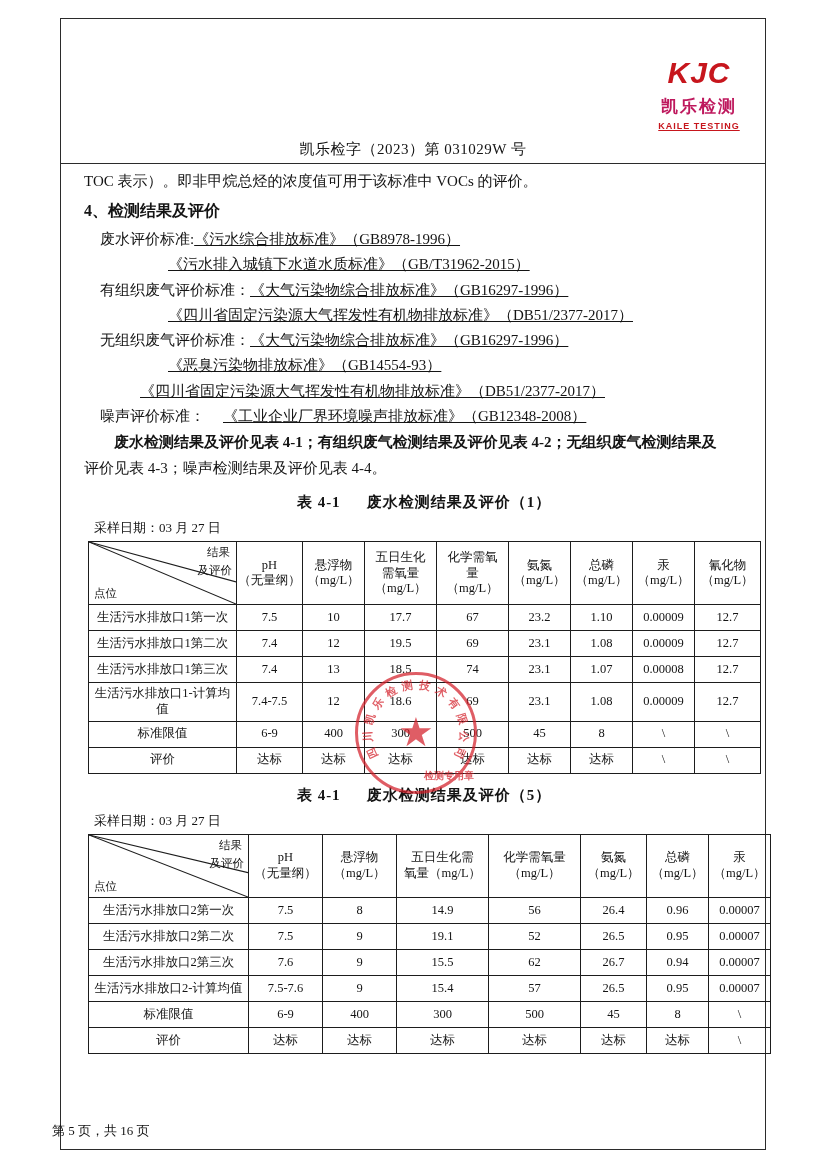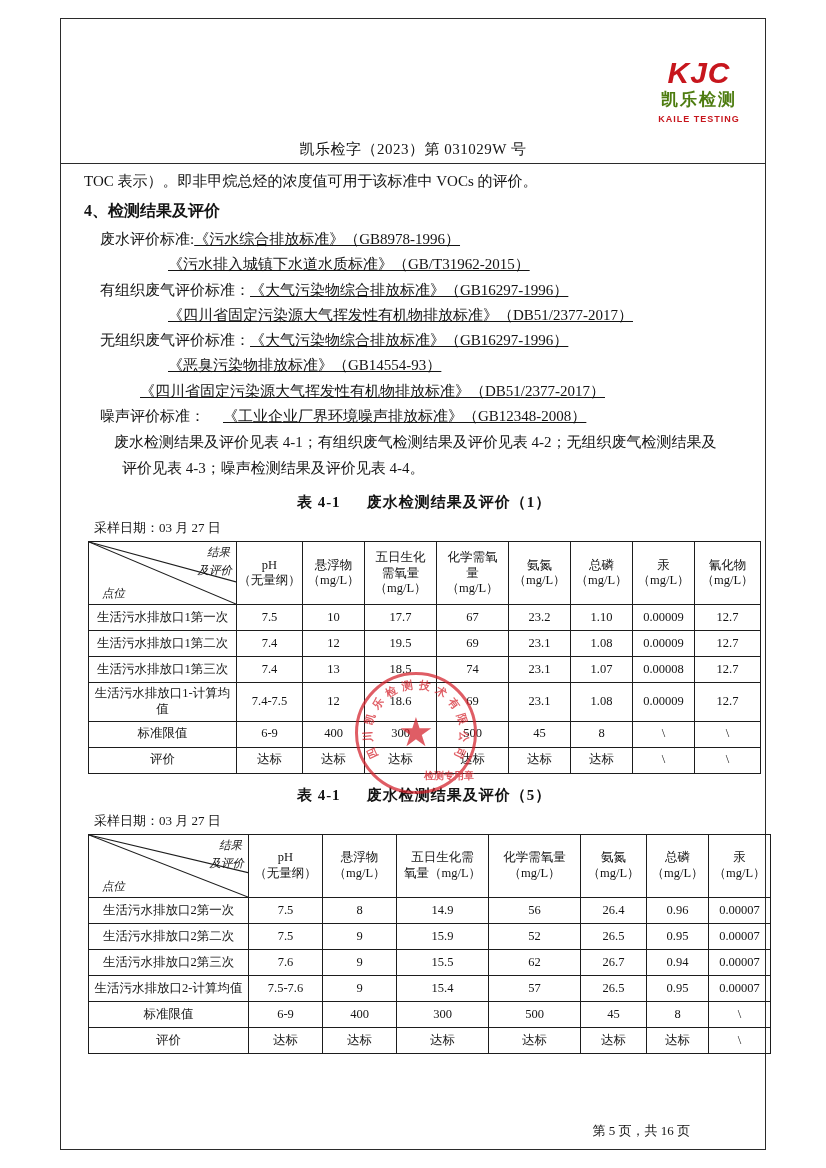--- a/index.html
+++ b/index.html
@@ -36,31 +36,32 @@
     font-style:italic;
     font-size:30px;
     color:#c7161d;
     letter-spacing:1px;
     line-height:1;
   }
   .logo-cn{
     font-family:"Liberation Sans", sans-serif;
     font-weight:bold;
     font-size:17px;
-    color:#4d7c0f;
-    margin-top:0;
+    color:#be185d;
+    margin-top:7px;
     letter-spacing:2px;
   }
   .logo-en{
     font-family:"Liberation Sans", sans-serif;
     font-weight:bold;
     font-size:9px;
     color:#c7161d;
     margin-top:3px;
     letter-spacing:1px;
+    text-decoration:underline;
   }
   
   .doc-no{
     position:absolute;
     left:60px;top:140px;
     width:706px;
     text-align:center;
     font-size:15px;
     letter-spacing:0.5px;
   }
@@ -91,25 +92,25 @@
     white-space:nowrap;
   }
   .ml1{ margin-left:16px; }
   .ml2{ margin-left:56px; }
   .ml3{ margin-left:84px; }
   .u{ text-decoration:underline; }
   .para{
     margin-top:0;
     line-height:1.7;
     text-indent:30px;
+    font-weight:bold;
   }
   .para2{
     line-height:1.7;
     text-indent:0;
-    margin-left:38px;
   }
   
   .tbl-title{
     text-align:center;
     font-weight:bold;
     font-size:15px;
     margin-top:10px;
     margin-bottom:4px;
     letter-spacing:1px;
   }
@@ -149,25 +150,24 @@
   td.corner .diag2{
     position:absolute;
     left:0;top:0;
     width:100%;height:100%;
     pointer-events:none;
   }
   td.corner span{
     position:absolute;
     font-size:11.5px;
     white-space:nowrap;
-    font-style:italic;
   }
   td.corner .lbl-a{ right:6px; top:3px; }
   td.corner .lbl-b{ right:4px; top:21px; }
-  td.corner .lbl-c{ left:5px; bottom:4px;margin-left:8px; }
+  td.corner .lbl-c{ left:5px; bottom:4px; }
   .first-col{ text-align:center; font-size:12.5px; }
   
   .stamp{
     position:absolute;
     left:355px;top:672px;
     width:116px;height:116px;
     border:3px solid #d4202a;
     border-radius:50%;
     opacity:.72;
     pointer-events:none;
@@ -205,23 +205,22 @@
   
   .edge-mark{
     position:absolute;
     right:4px;
     width:10px;height:3px;
     background:#d2232a;
     opacity:.85;
   }
   .footer{
     position:absolute;
-    left:76px;bottom:28px;
+    left:52px;bottom:28px;
     width:632px;
-    text-align:right;
     padding-right:18px;
     box-sizing:border-box;
     font-size:13px;
   }
 </style>
 </head>
 <body>
 
 <div class="page">
 
@@ -466,21 +465,21 @@
         <td>14.9</td>
         <td>56</td>
         <td>26.4</td>
         <td>0.96</td>
         <td>0.00007</td>
       </tr>
       <tr class="rowh">
         <td class="first-col">生活污水排放口2第二次</td>
         <td>7.5</td>
         <td>9</td>
-        <td>15.9</td>
+        <td>19.1</td>
         <td>52</td>
         <td>26.5</td>
         <td>0.95</td>
         <td>0.00007</td>
       </tr>
       <tr class="rowh">
         <td class="first-col">生活污水排放口2第三次</td>
         <td>7.6</td>
         <td>9</td>
         <td>15.5</td>

